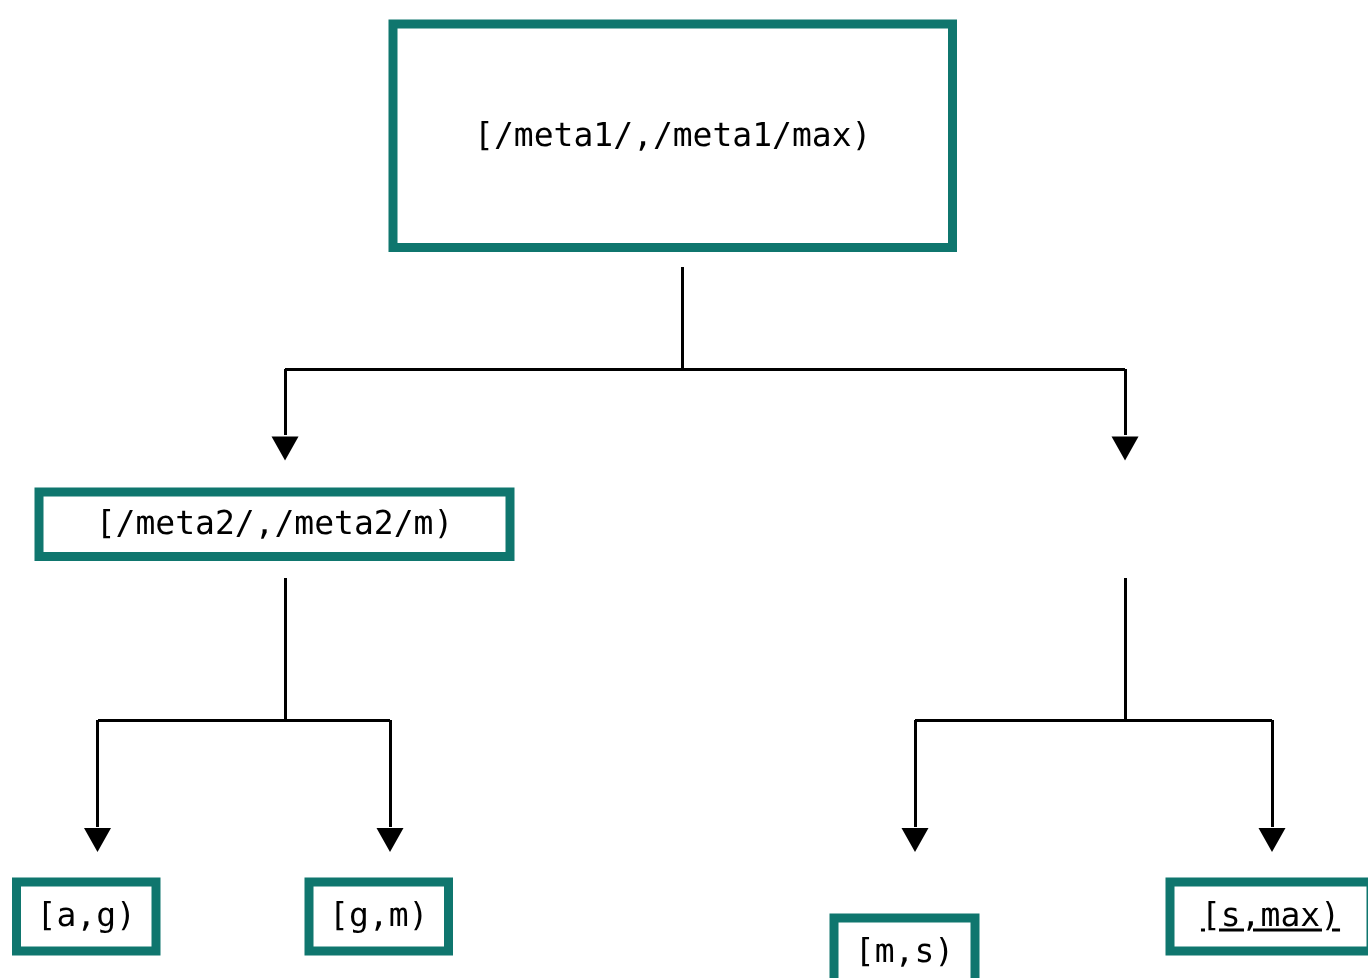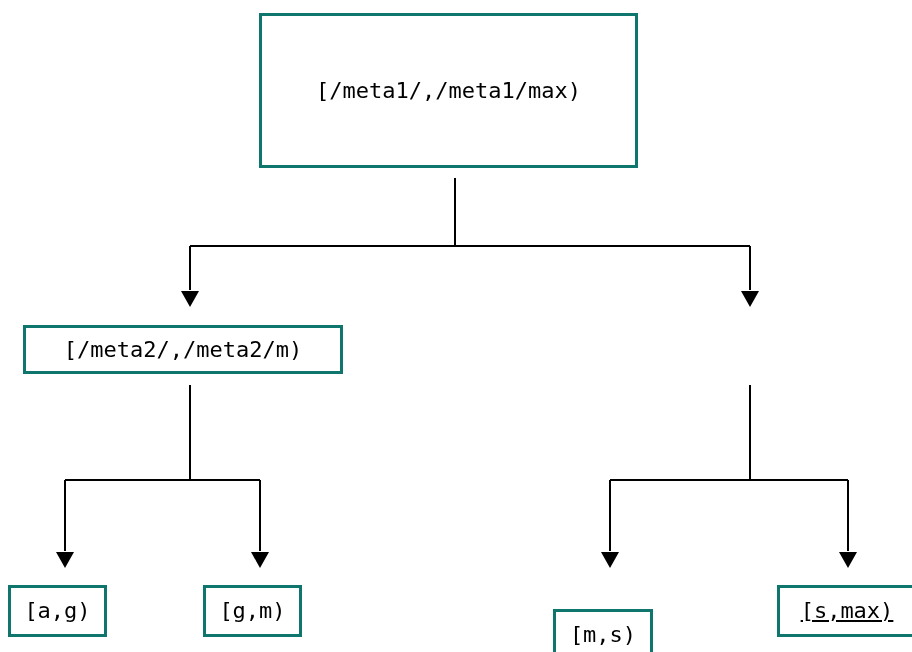--- a/index.html
+++ b/index.html
@@ -28,21 +28,21 @@
     fill: none;
     shape-rendering: crispEdges;
   }
   .edges polygon {
     fill: #000000;
     stroke: none;
   }
   .node {
     position: absolute;
     box-sizing: border-box;
-    border: 3px solid #0f766e;
+    border: 6px solid #0f766e;
     background: #ffffff;
     color: #000000;
     display: flex;
     align-items: center;
     justify-content: center;
     font-size: 22px;
     line-height: 1;
     white-space: nowrap;
   }
   .node-root   { left: 259px; top: 13px;  width: 379px; height: 155px; }

